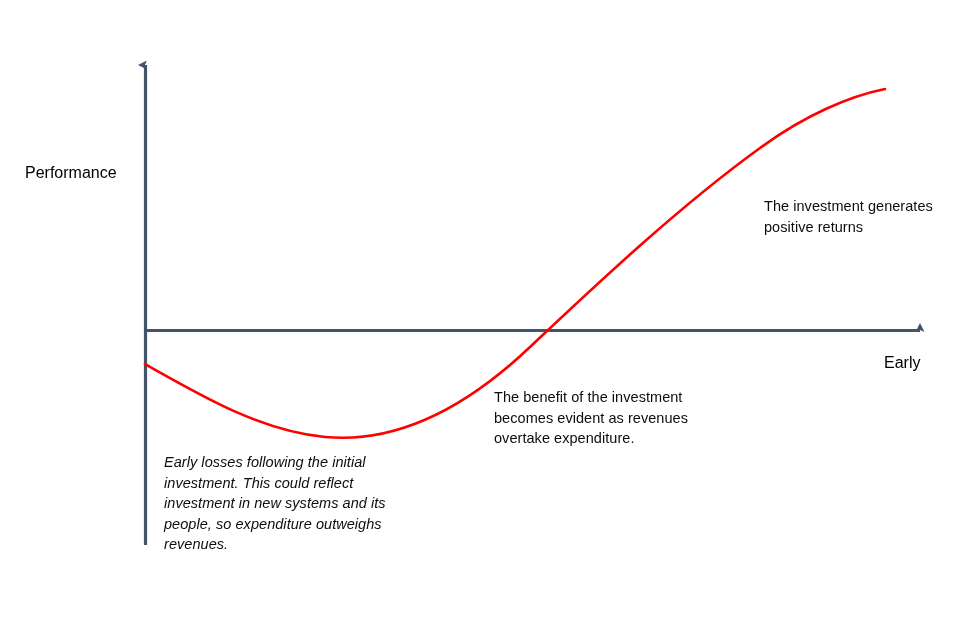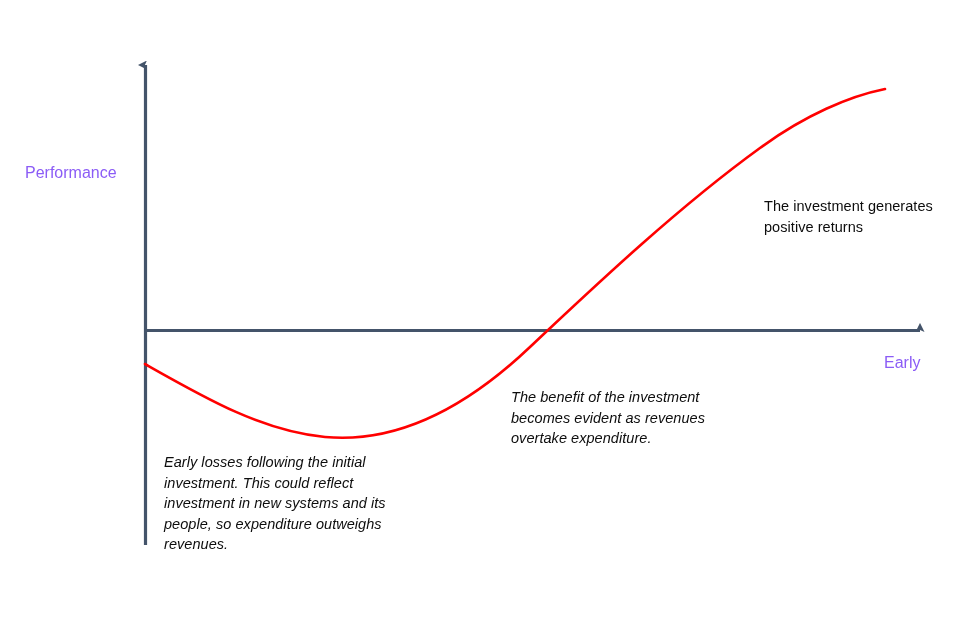--- a/index.html
+++ b/index.html
@@ -27,41 +27,40 @@
     font-size: 14.5px;
     line-height: 20.5px;
     color: #0d0d0d;
     white-space: pre-line;
     letter-spacing: 0.05px;
   }
   .axis-label {
     position: absolute;
     font-size: 16px;
     line-height: 20px;
-    color: #8b5cf6;
+    color: #000000;
   }
   #y-axis-label {
     left: 25px;
     top: 163px;
   }
   #x-axis-label {
     left: 884px;
     top: 353px;
   }
   #annotation-early-losses {
     left: 164px;
     top: 452px;
     width: 230px;
     font-style: italic;
   }
   #annotation-benefit-evident {
-    left: 511px;
+    left: 494px;
     top: 387px;
     width: 235px;
-    font-style: italic;
   }
   #annotation-positive-returns {
     left: 764px;
     top: 196px;
     width: 200px;
   }
 </style>
 </head>
 <body>
 

